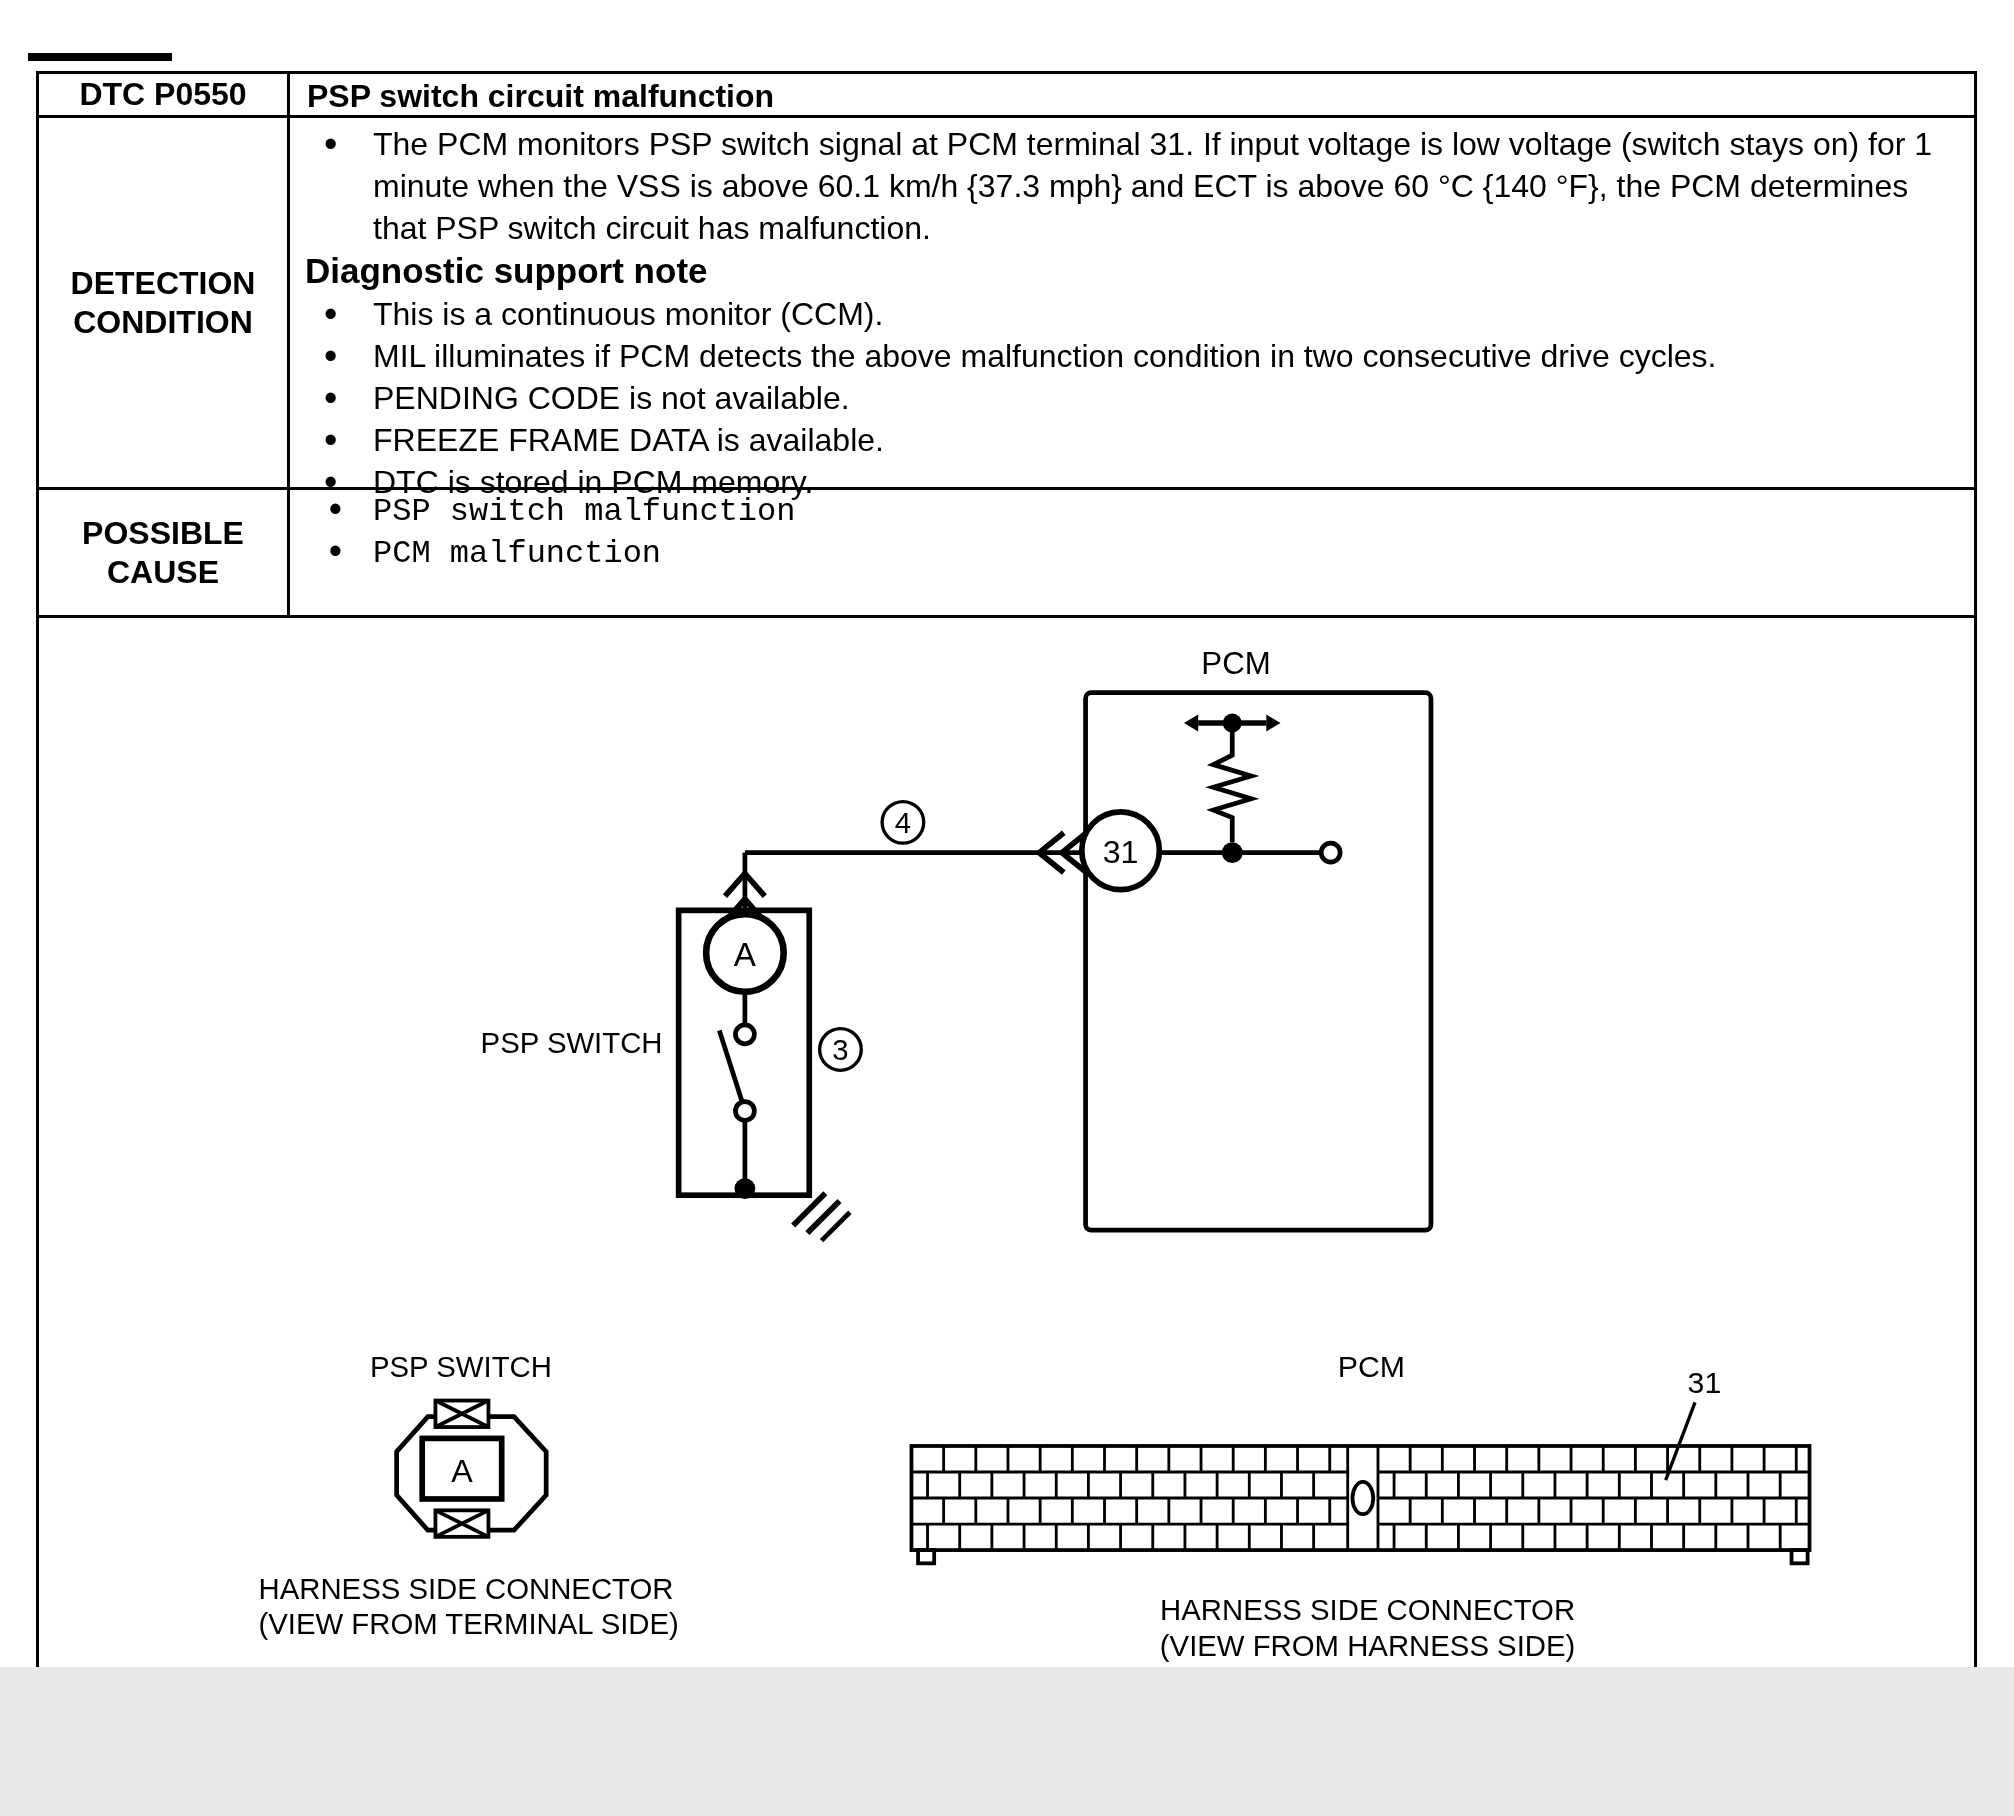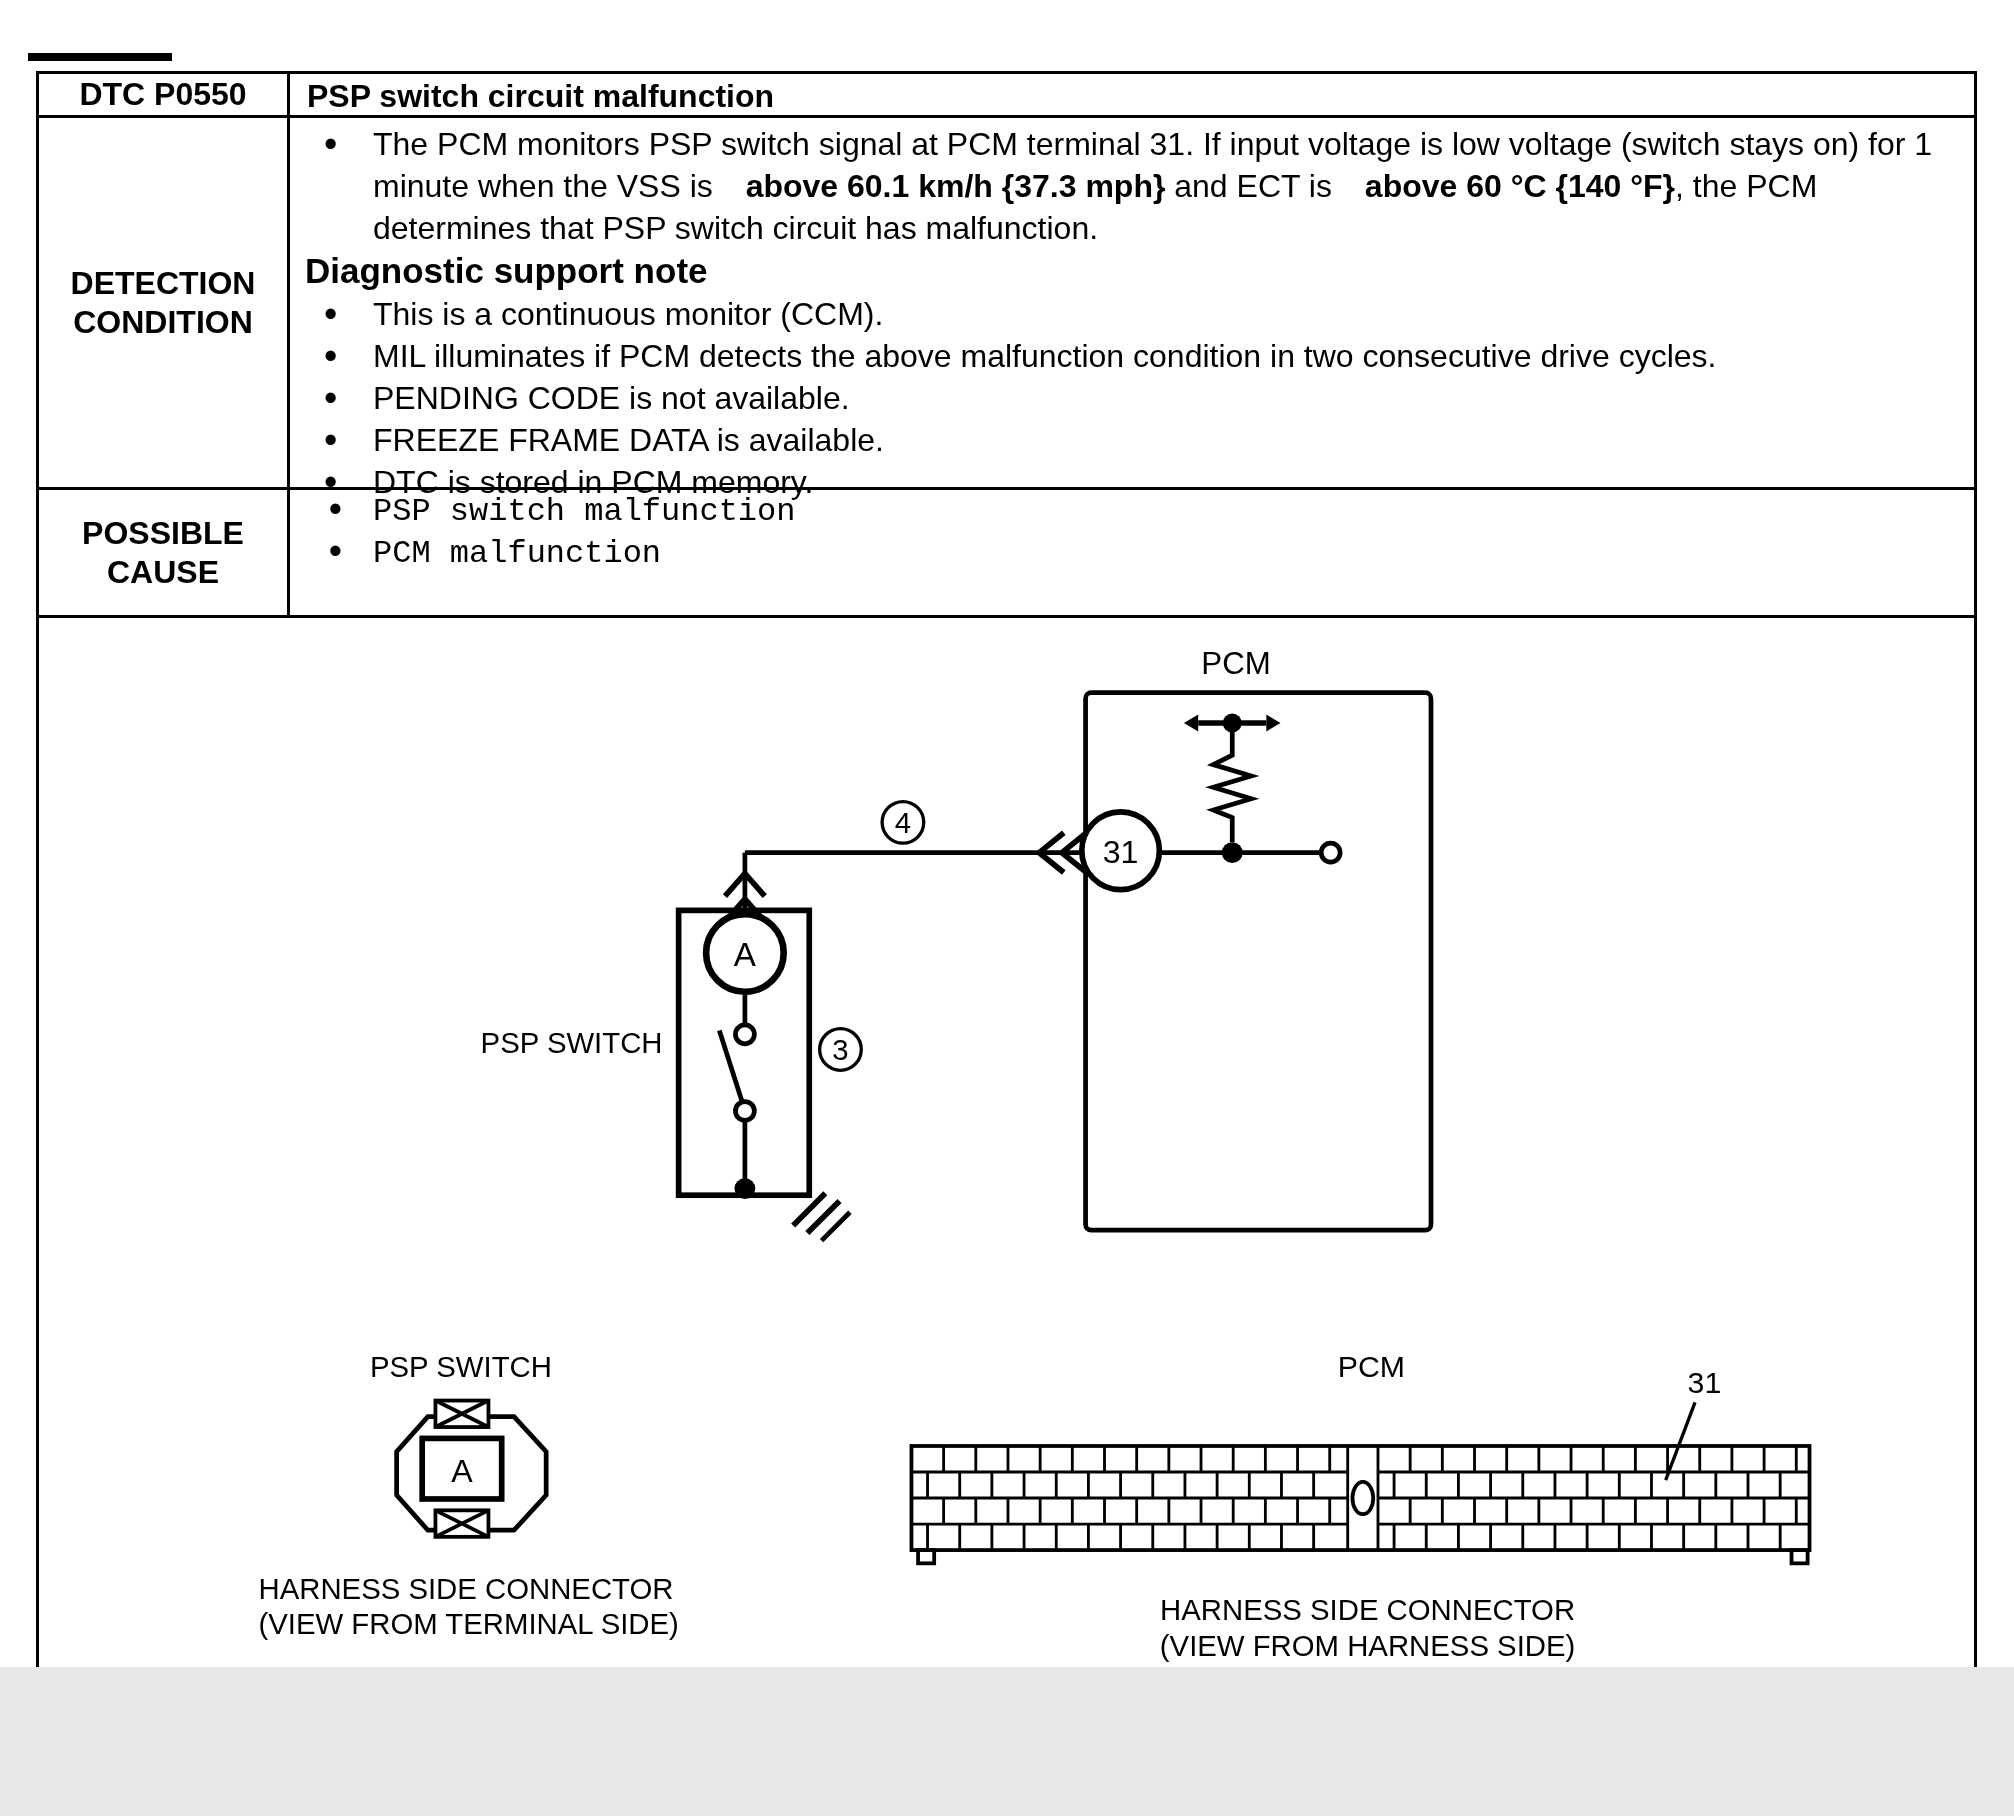--- a/index.html
+++ b/index.html
@@ -35,21 +35,21 @@
   .bullets{padding-top:4.7px;}
   .bullet{
     position:relative;padding-left:83px;font-size:32px;line-height:42px;
   }
   .bullet::before{
     content:"\2022";
     position:absolute;left:34px;top:0;
     font-size:38px;line-height:42px;
   }
   .note-heading{font-weight:bold;font-size:35px;line-height:44px;padding-left:15px;}
-  b{font-weight:bold;margin-left:24px;}
+  b{font-weight:normal;}
   
   svg{position:absolute;left:0;top:0;}
   svg text{font-family:"Liberation Sans", sans-serif;fill:#000;}
   .fig-id{position:absolute;left:38px;top:1728px;font-size:20px;letter-spacing:0.9px;}
 </style>
 </head>
 <body>
 
 <div class="page">
 

